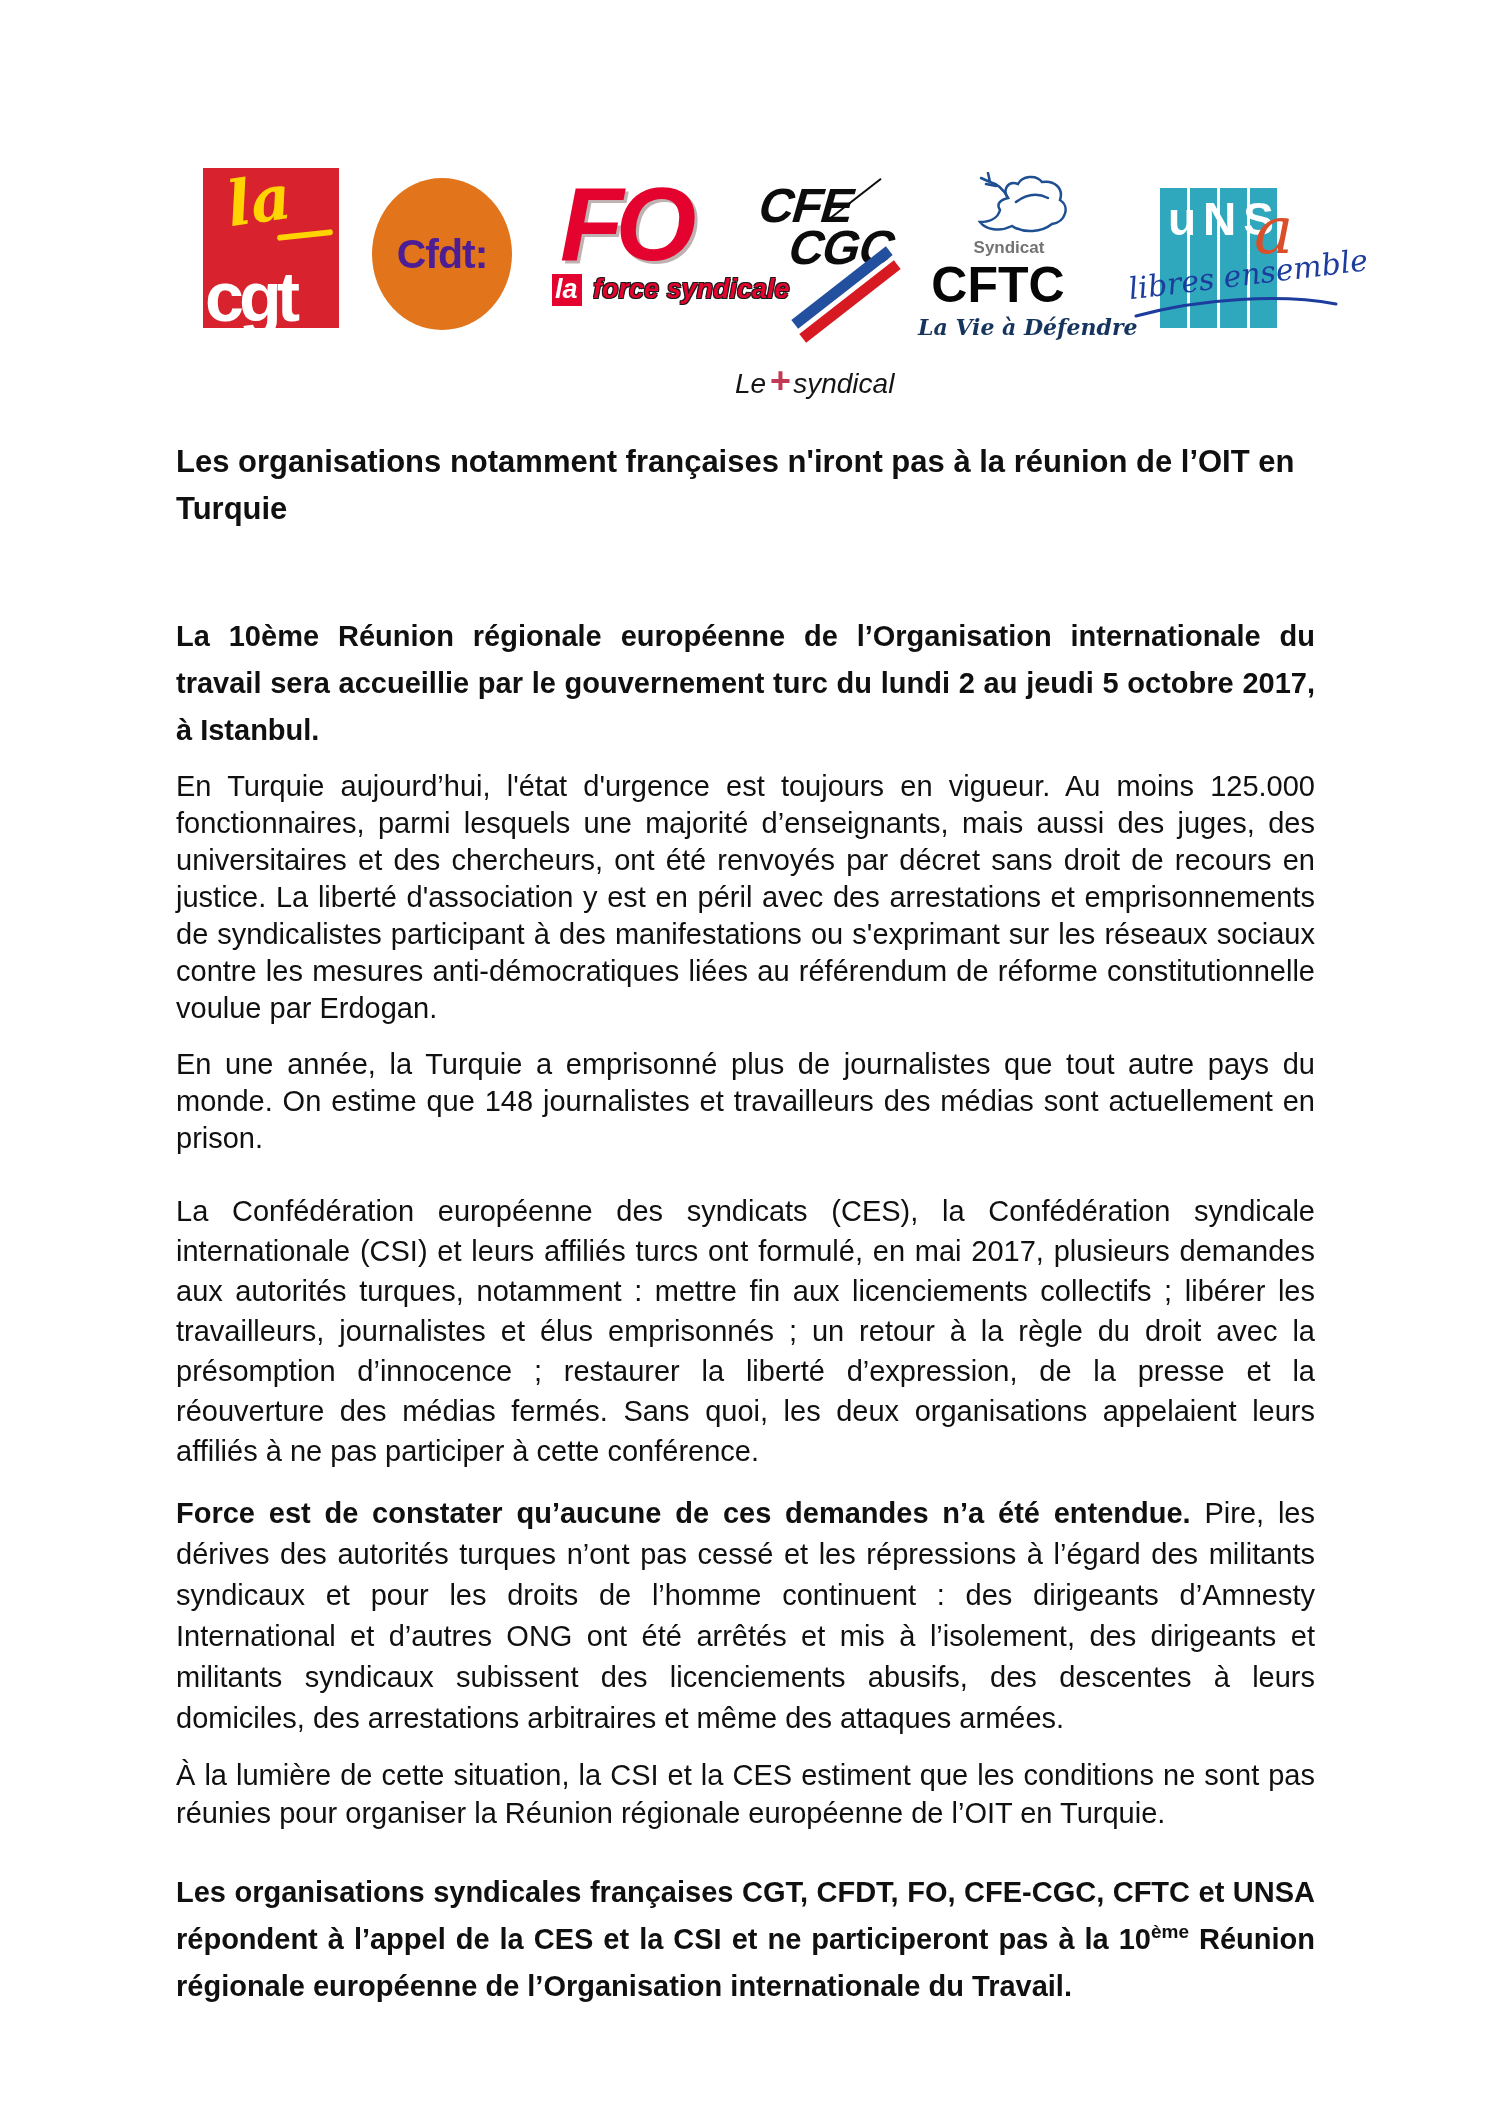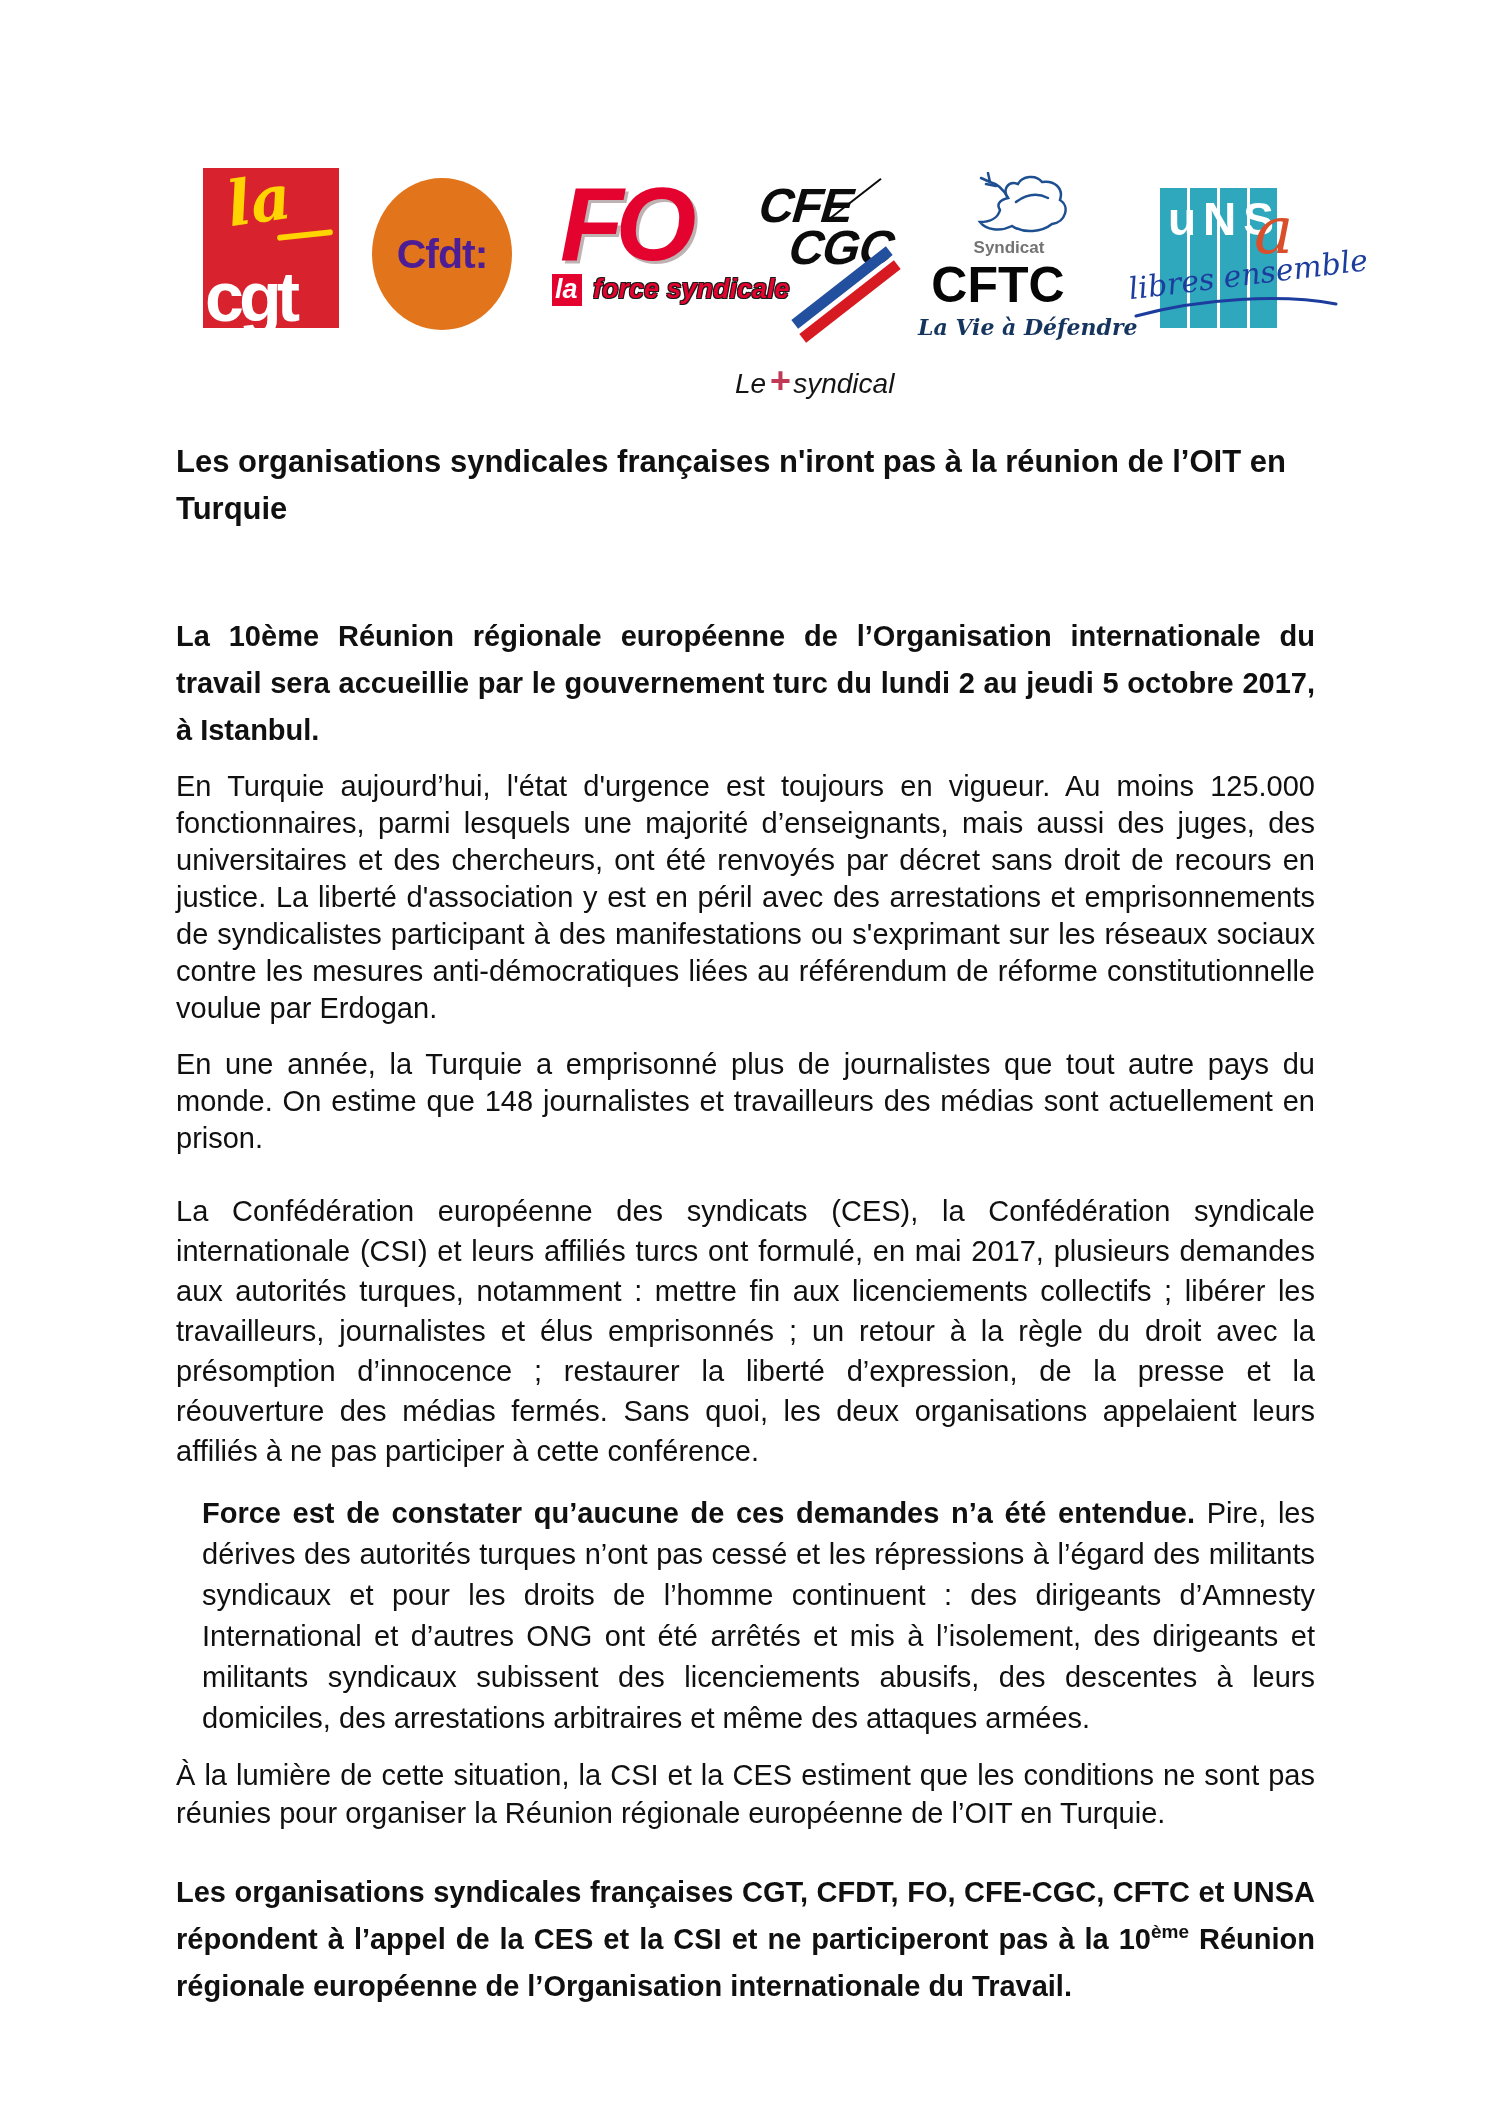--- a/index.html
+++ b/index.html
@@ -74,21 +74,21 @@
   .para{margin:0;font-size:29px;text-align:justify;color:#101010;}
   .bold-para{font-weight:700;line-height:47px;}
   .lh37{line-height:37px;}
   .lh38{line-height:38px;}
   .lh40{line-height:40px;}
   .lh41{line-height:41px;}
   .mt-p1{margin-top:81px;}
   .mt-p2{margin-top:14px;}
   .mt-p3{margin-top:19px;}
   .mt-p4{margin-top:34px;}
-  .mt-p5{margin-top:22px;margin-left:26px;}
+  .mt-p5{margin-top:22px;}
   .mt-p6{margin-top:17px;}
   .mt-p7{margin-top:37px;}
   .lead-bold{font-weight:700;}
   sup.ord{font-size:19px;font-weight:700;vertical-align:super;line-height:0;}
 </style>
 </head>
 <body>
 
 <div class="page">
 
@@ -143,21 +143,21 @@
       <span class="unsa-a">a</span>
       <span class="unsa-script">libres ensemble</span>
       <svg class="unsa-swoosh" width="210" height="32" viewBox="0 0 210 32">
         <path d="M4,26 C70,8 150,4 204,14" fill="none" stroke="#1d3d9e" stroke-width="3" stroke-linecap="round"></path>
       </svg>
     </div>
   </div>
 
   <div class="content">
 
-    <h1 class="doc-title">Les organisations syndicales françaises n'iront pas à la réunion de l’OIT en Turquie</h1>
+    <h1 class="doc-title">Les organisations notamment françaises n'iront pas à la réunion de l’OIT en Turquie</h1>
 
     <p class="para bold-para mt-p1">La 10ème Réunion régionale européenne de l’Organisation internationale du travail sera accueillie par le gouvernement turc du lundi 2 au jeudi 5 octobre 2017, à Istanbul.</p>
 
     <p class="para lh37 mt-p2">En Turquie aujourd’hui, l'état d'urgence est toujours en vigueur. Au moins 125.000 fonctionnaires, parmi lesquels une majorité d’enseignants, mais aussi des juges, des universitaires et des chercheurs, ont été renvoyés par décret sans droit de recours en justice. La liberté d'association y est en péril avec des arrestations et emprisonnements de syndicalistes participant à des manifestations ou s'exprimant sur les réseaux sociaux contre les mesures anti-démocratiques liées au référendum de réforme constitutionnelle voulue par Erdogan.</p>
 
     <p class="para lh37 mt-p3">En une année, la Turquie a emprisonné plus de journalistes que tout autre pays du monde. On estime que 148 journalistes et travailleurs des médias sont actuellement en prison.</p>
 
     <p class="para lh40 mt-p4">La Confédération européenne des syndicats (CES), la Confédération syndicale internationale (CSI) et leurs affiliés turcs ont formulé, en mai 2017, plusieurs demandes aux autorités turques, notamment : mettre fin aux licenciements collectifs ; libérer les travailleurs, journalistes et élus emprisonnés ; un retour à la règle du droit avec la présomption d’innocence ; restaurer la liberté d’expression, de la presse et la réouverture des médias fermés. Sans quoi, les deux organisations appelaient leurs affiliés à ne pas participer à cette conférence.</p>
 
     <p class="para lh41 mt-p5"><span class="lead-bold">Force est de constater qu’aucune de ces demandes n’a été entendue.</span><span> Pire, les dérives des autorités turques n’ont pas cessé et les répressions à l’égard des militants syndicaux et pour les droits de l’homme continuent : des dirigeants d’Amnesty International et d’autres ONG ont été arrêtés et mis à l’isolement, des dirigeants et militants syndicaux subissent des licenciements abusifs, des descentes à leurs domiciles, des arrestations arbitraires et même des attaques armées.</span></p>

